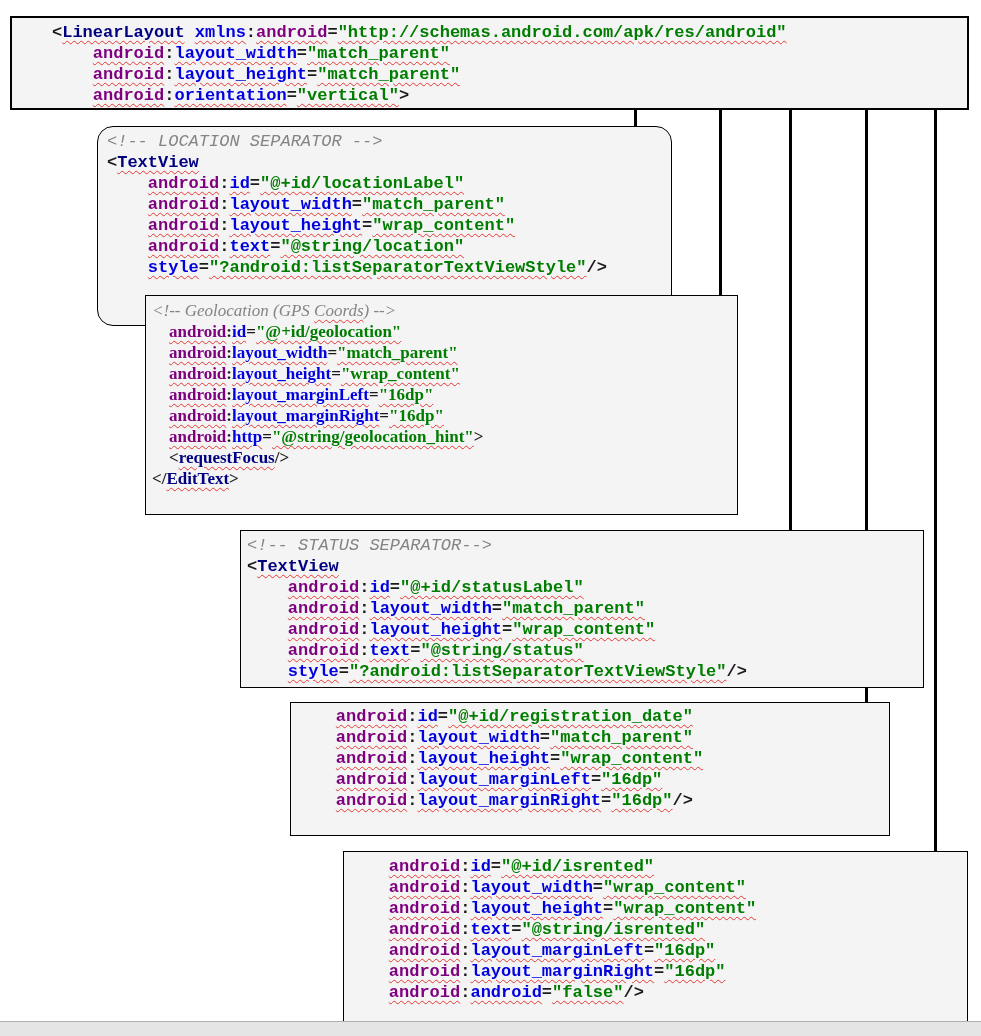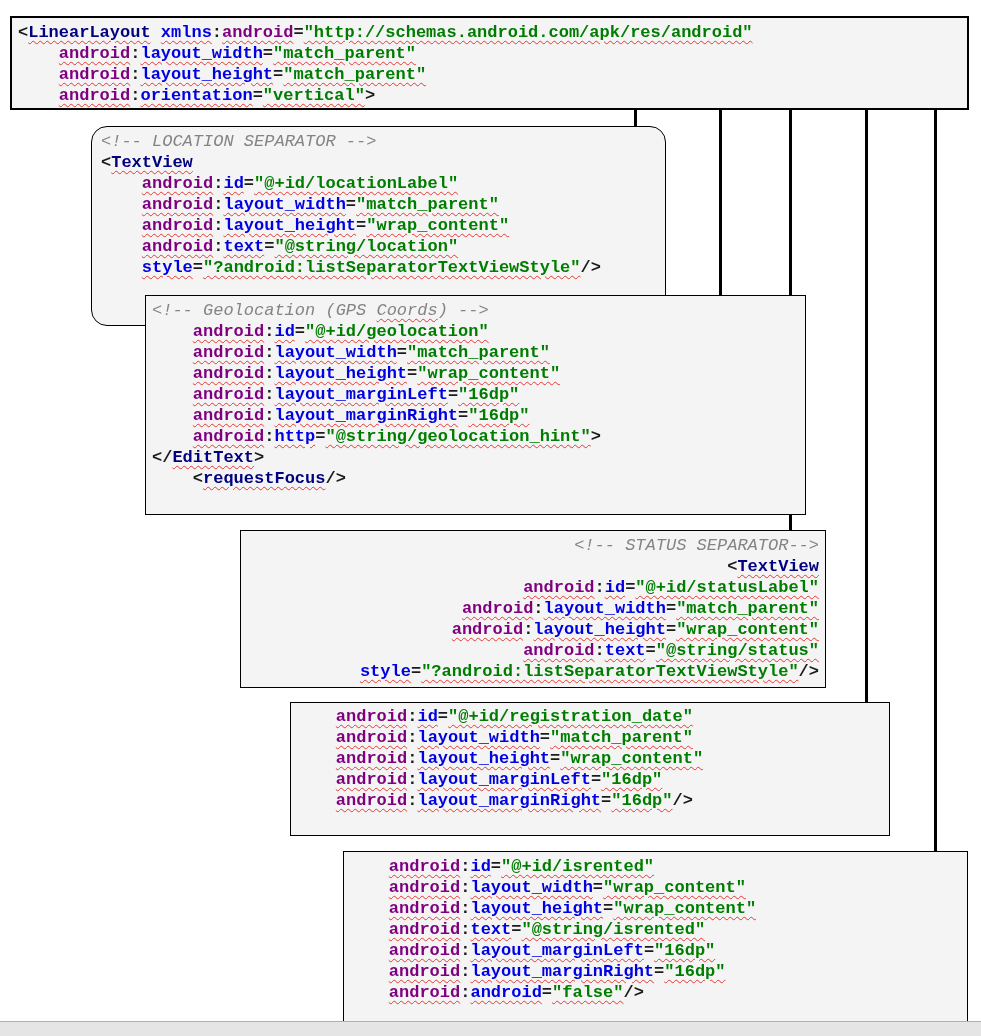--- a/index.html
+++ b/index.html
@@ -31,26 +31,26 @@
   .tk-c,.tk-cw{color:var(--c-comment); font-style:italic; font-weight:normal;}
   .tk-t,.tk-n,.tk-a,.tk-v,.tk-cw{
     text-decoration-line:underline;
     text-decoration-style:wavy;
     text-decoration-color:var(--c-squiggle);
     text-decoration-thickness:1px;
     text-underline-offset:3px;
   }
   
   .b1{left:10px; top:16px; width:959px; height:94px; border-width:2px;}
-  .b1 .code{padding:4px 6px 0 6px;}
-  .b2{left:91px; top:126px; width:575px; height:200px;border-radius:16px;}
+  .b1 .code{padding:4px 6px 0 6px;margin-left:34px;}
+  .b2{left:97px; top:126px; width:575px; height:200px;border-radius:16px;}
   .b2 .code{padding:4px 6px 0 9px;}
-  .b3{left:145px; top:295px; width:661px; height:220px;}
+  .b3{left:145px; top:295px; width:593px; height:220px;font-family:Liberation Serif, serif;}
   .b3 .code{padding:4px 6px 0 6px;}
-  .b4{left:240px; top:530px; width:586px; height:158px;text-align:right;}
+  .b4{left:240px; top:530px; width:684px; height:158px;}
   .b4 .code{padding:4px 6px 0 6px;}
   .b5{left:290px; top:702px; width:600px; height:134px;}
   .b5 .code{padding:3px 6px 0 4px;}
   .b6{left:343px; top:851px; width:625px; height:178px;}
   .b6 .code{padding:4px 6px 0 4px;}
   
   .conn{position:absolute; width:3px; background:var(--c-conn);}
   .c1{left:634px; top:108px; height:18px;}
   .c2{left:719px; top:108px; height:187px;}
   .c3{left:789px; top:108px; height:422px;}
@@ -95,22 +95,22 @@
 
   <div class="codebox b3">
     <div class="code">
         <div class="line"><span class="tk-c">&lt;!-- Geolocation (GPS </span><span class="tk-cw">Coords</span><span class="tk-c">) --&gt;</span></div>
         <div class="line"><span class="tk-p">    </span><span class="tk-n">android</span><span class="tk-p">:</span><span class="tk-a">id</span><span class="tk-p">=</span><span class="tk-v">"@+id/geolocation"</span></div>
         <div class="line"><span class="tk-p">    </span><span class="tk-n">android</span><span class="tk-p">:</span><span class="tk-a">layout_width</span><span class="tk-p">=</span><span class="tk-v">"match_parent"</span></div>
         <div class="line"><span class="tk-p">    </span><span class="tk-n">android</span><span class="tk-p">:</span><span class="tk-a">layout_height</span><span class="tk-p">=</span><span class="tk-v">"wrap_content"</span></div>
         <div class="line"><span class="tk-p">    </span><span class="tk-n">android</span><span class="tk-p">:</span><span class="tk-a">layout_marginLeft</span><span class="tk-p">=</span><span class="tk-v">"16dp"</span></div>
         <div class="line"><span class="tk-p">    </span><span class="tk-n">android</span><span class="tk-p">:</span><span class="tk-a">layout_marginRight</span><span class="tk-p">=</span><span class="tk-v">"16dp"</span></div>
         <div class="line"><span class="tk-p">    </span><span class="tk-n">android</span><span class="tk-p">:</span><span class="tk-a">http</span><span class="tk-p">=</span><span class="tk-v">"@string/geolocation_hint"</span><span class="tk-p">&gt;</span></div>
+        <div class="line"><span class="tk-p">    &lt;</span><span class="tk-t">requestFocus</span><span class="tk-p">/&gt;</span></div>
         <div class="line"><span class="tk-p">&lt;/</span><span class="tk-t">EditText</span><span class="tk-p">&gt;</span></div>
-        <div class="line"><span class="tk-p">    &lt;</span><span class="tk-t">requestFocus</span><span class="tk-p">/&gt;</span></div>
       </div>
   </div>
 
   <div class="codebox b4">
     <div class="code">
         <div class="line"><span class="tk-c">&lt;!-- STATUS SEPARATOR--&gt;</span></div>
         <div class="line"><span class="tk-p">&lt;</span><span class="tk-t">TextView</span></div>
         <div class="line"><span class="tk-p">    </span><span class="tk-n">android</span><span class="tk-p">:</span><span class="tk-a">id</span><span class="tk-p">=</span><span class="tk-v">"@+id/statusLabel"</span></div>
         <div class="line"><span class="tk-p">    </span><span class="tk-n">android</span><span class="tk-p">:</span><span class="tk-a">layout_width</span><span class="tk-p">=</span><span class="tk-v">"match_parent"</span></div>
         <div class="line"><span class="tk-p">    </span><span class="tk-n">android</span><span class="tk-p">:</span><span class="tk-a">layout_height</span><span class="tk-p">=</span><span class="tk-v">"wrap_content"</span></div>

